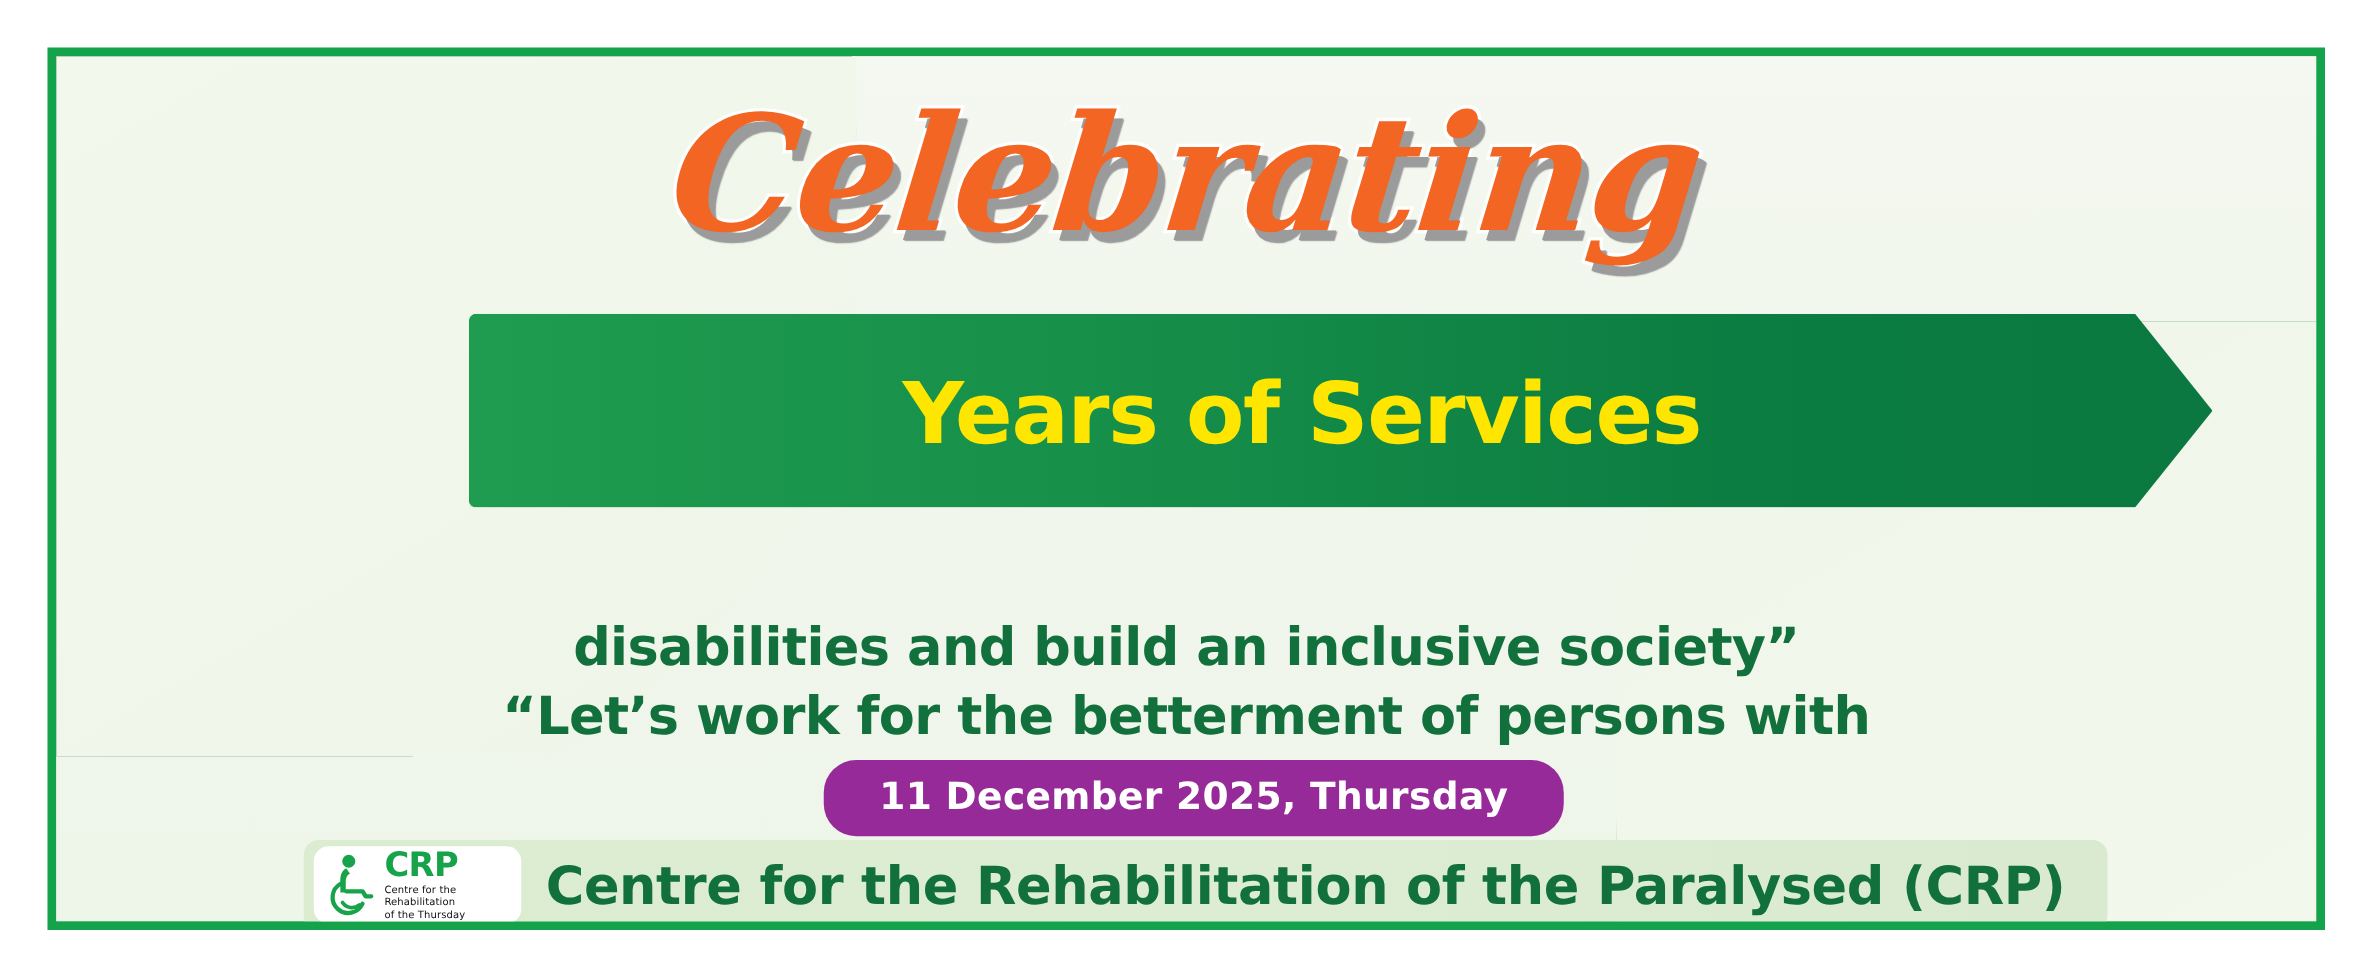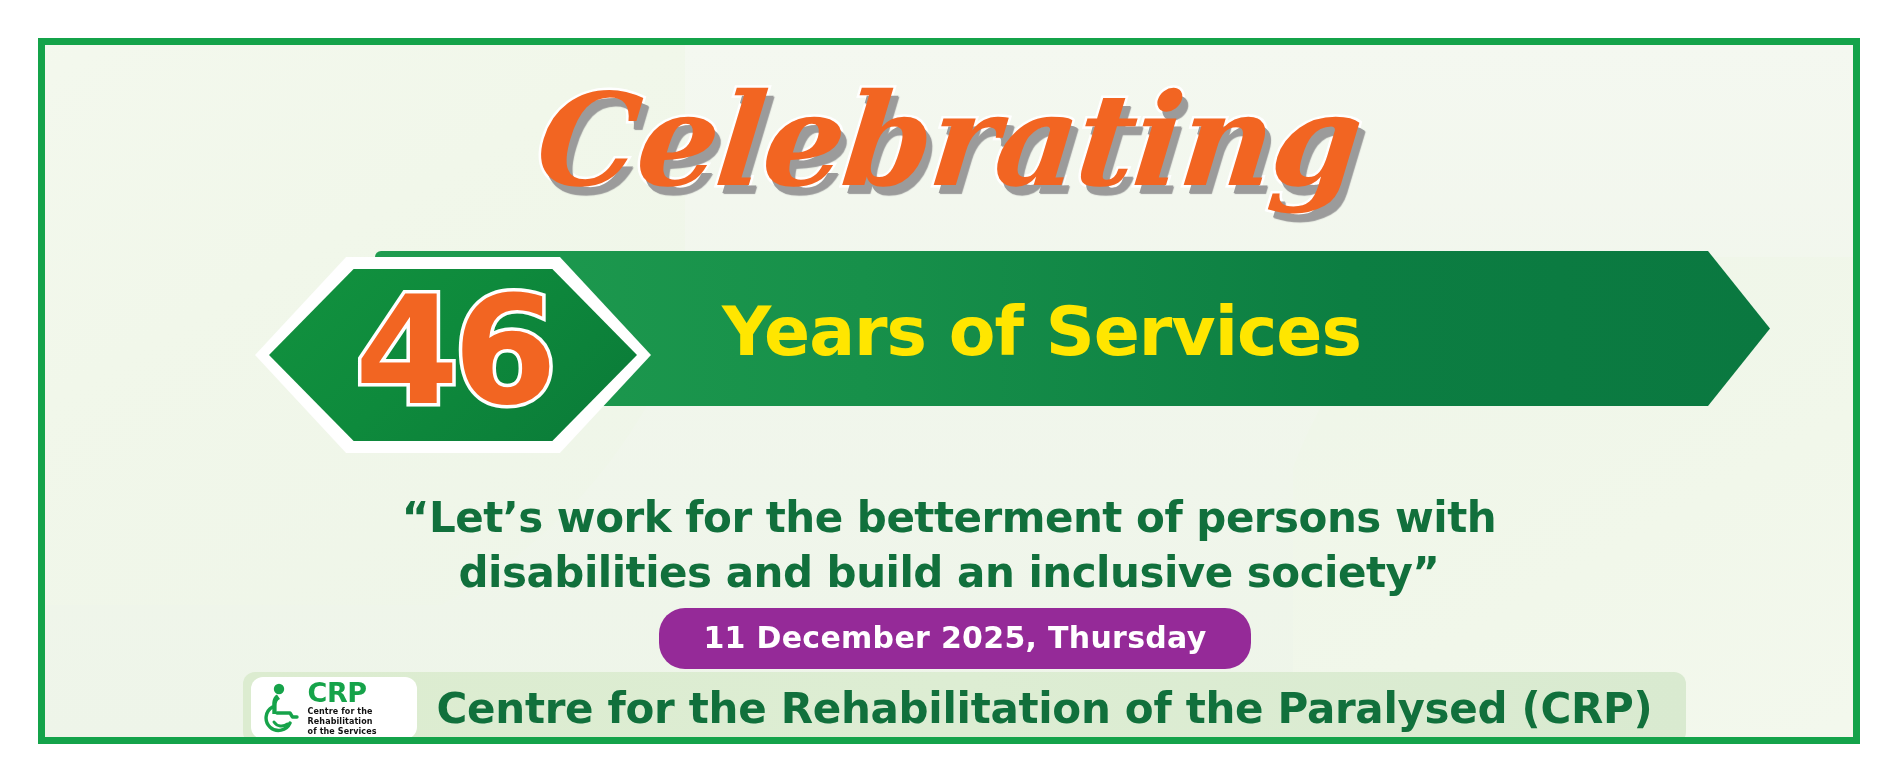--- a/index.html
+++ b/index.html
@@ -290,21 +290,21 @@
   }
   .org-logo .crp {
     font-family: "DejaVu Sans", sans-serif;
     font-weight: bold;
     font-size: 27px;
     color: #16a34a;
     letter-spacing: -0.5px;
   }
   .org-logo .tagline {
     font-family: "DejaVu Sans", sans-serif;
-    font-weight: bold;
+    font-weight: normal;
     font-size: 8px;
     color: #111111;
     line-height: 1.22;
     letter-spacing: 0.1px;
     margin-top: 1px;
   }
   .org-name {
     font-family: "DejaVu Sans", sans-serif;
     font-weight: bold;
     font-size: 42px;
@@ -335,31 +335,25 @@
     <div class="content">
 
       <div class="celebrating">Celebrating</div>
 
       <div class="ribbon-row">
         <div class="ribbon"></div>
         <div class="ribbon-text">
           <div class="ribbon-title">Years of Services</div>
         </div>
 
-        <div class="badge-wrap">
-          <div class="badge-shadow"></div>
-          <div class="badge">
-            <span class="badge-number">46</span>
-          </div>
-        </div>
       </div>
 
       <div class="slogan">
+        <div>disabilities and build an inclusive society”</div>
         <div>“Let’s work for the betterment of persons with</div>
-        <div>disabilities and build an inclusive society”</div>
       </div>
 
       <div class="date-pill-row">
         <span class="date-pill">11 December 2025, Thursday</span>
       </div>
 
       <div class="org-row">
         <div class="org-bar">
           <div class="org-logo">
             <span class="mark">
@@ -369,21 +363,21 @@
                 <path d="M13.5 24 A12.5 12.5 0 1 0 31 40" fill="none" stroke="#16a34a" stroke-width="3.4" stroke-linecap="round"></path>
                 <path d="M18 30 L31 30 L33.5 34 L38 34" fill="none" stroke="#16a34a" stroke-width="3.4" stroke-linecap="round" stroke-linejoin="round"></path>
                 <path d="M15 39 C18 43.5 24 44.5 28.5 41" fill="none" stroke="#16a34a" stroke-width="3" stroke-linecap="round"></path>
               </svg>
             </span>
             <span class="lettering">
               <span class="crp">CRP</span>
               <span class="tagline">
                 <span>Centre for the</span><br>
                 <span>Rehabilitation</span><br>
-                <span>of the Services</span>
+                <span>of the Thursday</span>
               </span>
             </span>
           </div>
           <div class="org-name">Centre for the Rehabilitation of the Paralysed (CRP)</div>
         </div>
       </div>
 
     </div>
   </div>
 </div>

